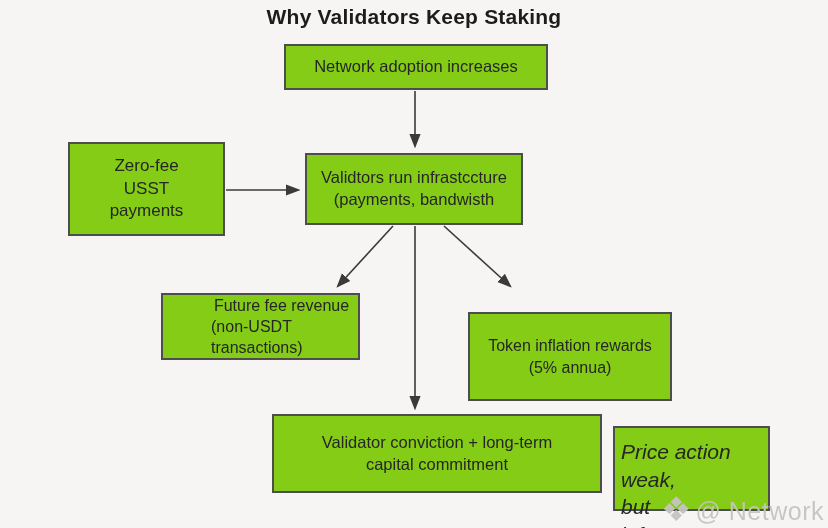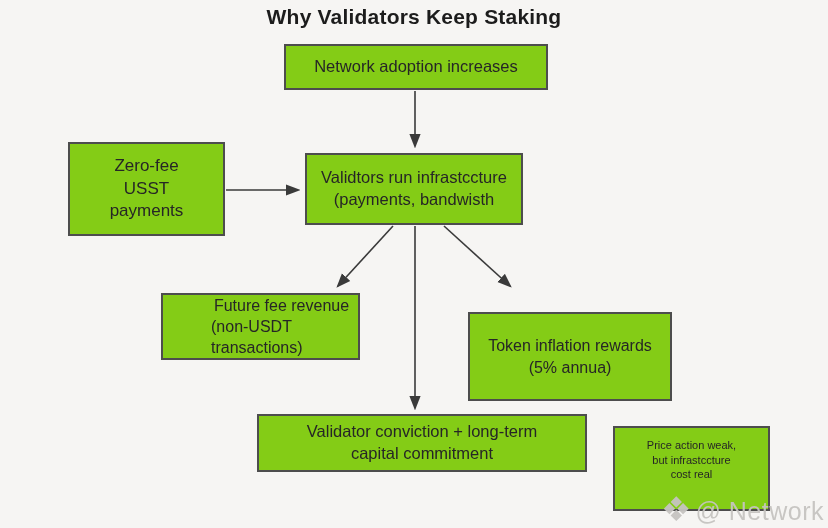--- a/index.html
+++ b/index.html
@@ -39,22 +39,22 @@
     color: #262626;
     font-size: 16.5px;
     line-height: 1.32;
     padding: 2px 6px;
   }
   #node-network    { left: 284px; top: 44px;  width: 264px; height: 46px; }
   #node-validators { left: 305px; top: 153px; width: 218px; height: 72px; }
   #node-zerofee    { left: 68px;  top: 142px; width: 157px; height: 94px; font-size: 17px; }
   #node-future     { left: 161px; top: 293px; width: 199px; height: 67px; font-size: 16px; padding-left: 48px; }
   #node-token      { left: 468px; top: 293px; width: 204px; height: 89px; font-size: 16px; margin-top: 19px; }
-  #node-conviction { left: 257px; top: 414px; width: 330px; height: 58px; }
-  #node-price      { left: 613px; top: 426px; width: 157px; height: 85px; font-size: 11px; justify-content: flex-start; padding-top: 10px; }
+  #node-conviction { left: 272px; top: 414px; width: 330px; height: 79px; }
+  #node-price      { left: 613px; top: 426px; width: 157px; height: 85px; font-size: 21px; justify-content: flex-start; padding-top: 10px; font-style: italic; }
   .edges-svg {
     position: absolute;
     left: 0; top: 0;
     width: 828px; height: 528px;
     pointer-events: none;
   }
   .watermark {
     position: absolute;
     right: 4px;
     bottom: 0px;

